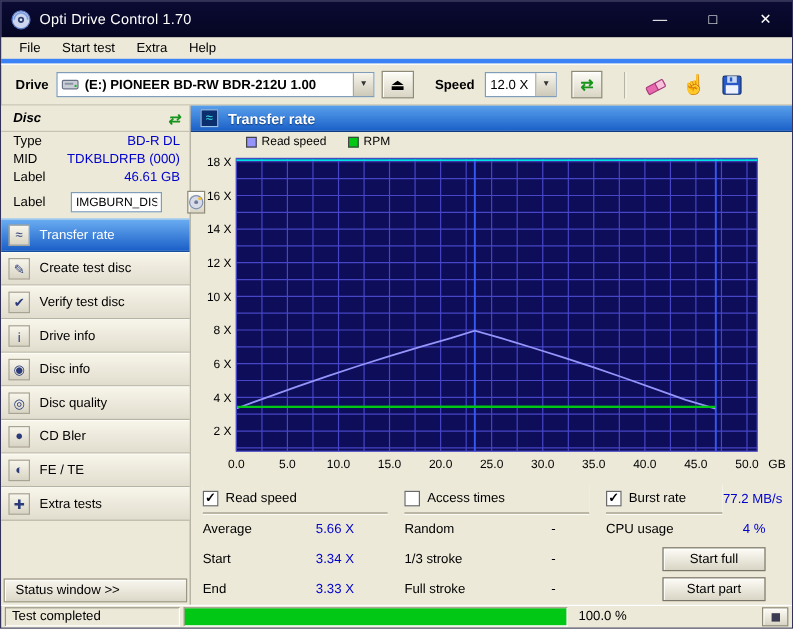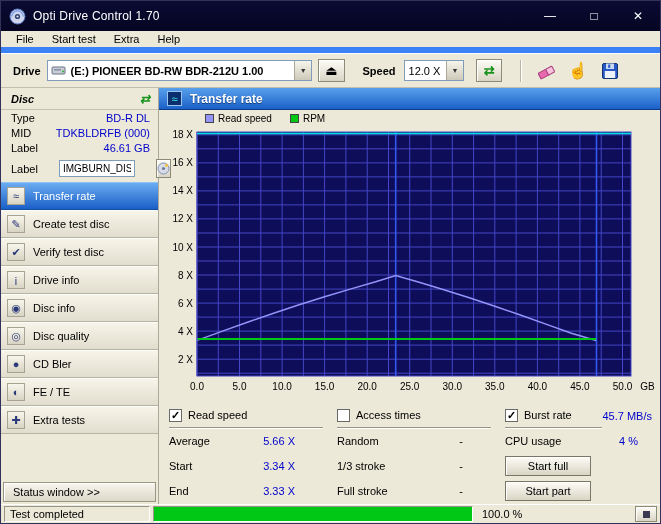--- a/index.html
+++ b/index.html
@@ -8,21 +8,21 @@
   .window { width:661px; height:524px; border:1px solid #32325a; display:flex; flex-direction:column; background:#ece9d8; }
 
   
   .titlebar { height:30px; background:linear-gradient(180deg,#0b0b34,#050522); color:#fff; display:flex; align-items:center; padding-left:8px; flex:none; }
   .app-icon { width:17px; height:17px; margin-right:7px; display:flex; }
   .title-text { font-size:12px; letter-spacing:.2px; }
   .tb-btns { margin-left:auto; display:flex; height:100%; }
   .tb-btn { width:44px; height:100%; display:flex; align-items:center; justify-content:center; font-size:12px; color:#fff; cursor:default; }
 
   
-  .menubar { height:22px; display:flex; align-items:center; padding-left:6px; border-bottom:6px solid #3b82f6; flex:none; }
+  .menubar { height:22px; display:flex; align-items:center; padding-left:6px; border-bottom:4px solid #3b82f6; flex:none; }
   .menu-item { padding:3px 9px; cursor:default; }
 
   
   .toolbar { height:35px; display:flex; align-items:center; gap:6px; padding:0 6px 0 12px; border-top:1px solid #fff; border-bottom:1px solid #c2bead; flex:none; }
   .tool-lbl { font-weight:700; }
   .combo { display:flex; align-items:center; background:#fff; border:1px solid #7f9db9; height:21px; }
   .combo-text { flex:1; padding:0 4px; white-space:nowrap; overflow:hidden; font-size:11px; }
   .combo-arrow { width:17px; height:19px; flex:none; background:linear-gradient(#f7f5ec,#cdc9b9); border-left:1px solid #aca899; display:flex; align-items:center; justify-content:center; font-size:7px; color:#333; }
   .drive-combo { width:272px;font-weight:bold; }
   .speed-combo { width:62px; margin-left:2px; }
@@ -63,21 +63,21 @@
   svg { display:block; font-family:"Liberation Sans",sans-serif; }
 
   
   .stats { flex:1; display:grid; grid-template-columns:168px 168px 1fr; grid-auto-rows:25px; padding:5px 0 0 10px; align-items:center; }
   .scol { display:flex; align-items:center; height:100%; margin-right:14px; }
   .underl { border-bottom:1px solid #999580; box-shadow:0 1px 0 #fff; }
   .cb { width:13px; height:13px; background:#fff; border:1px solid #6a6a6a; display:flex; align-items:center; justify-content:center; font-size:11px; font-weight:700; line-height:11px; margin-right:6px; cursor:default; flex:none; }
   .kv { display:flex; justify-content:space-between; align-items:center; padding-right:28px; }
   .kv.tight { padding-right:8px; }
   .bval { color:#0000cc; }
-  .btn-row { display:flex; justify-content:flex-start; padding-right:8px; }
+  .btn-row { display:flex; justify-content:flex-end; padding-right:8px; }
   .btn { width:86px; height:20px; background:linear-gradient(#fdfcf6,#d9d5c5); border:1px solid #7a7668; box-shadow:inset 1px 1px 0 #fff; font-size:11px; font-family:"Liberation Sans",sans-serif; cursor:default; }
   .burst-head { display:flex; align-items:center; height:100%; margin-right:8px; }
   .burst-left { flex:1; display:flex; align-items:center; height:100%; border-bottom:1px solid #999580; box-shadow:0 1px 0 #fff; }
 
   
   .statusbar { height:19px; flex:none; display:flex; align-items:center; gap:3px; padding:1px 3px; border-top:1px solid #fff; }
   .sb-text { width:146px; height:16px; line-height:14px; padding-left:5px; border:1px solid; border-color:#9a9687 #fff #fff #9a9687; }
   .sb-progress { width:320px; height:16px; border:1px solid; border-color:#9a9687 #fff #fff #9a9687; background:#e4e1d2; }
   .sb-fill { height:100%; }
   .sb-pct { width:52px; padding-left:6px; }
@@ -332,21 +332,21 @@
             </span>
           <span>Access times</span>
         </div>
         <div class="burst-head">
           <span class="burst-left">
             <span class="cb">
                 <span>✓</span>
               </span>
             <span>Burst rate</span>
           </span>
-          <span class="bval">45.7 MB/s</span>
+          <span class="bval">77.2 MB/s</span>
         </div>
 
         <div class="scol kv">
           <span>Average</span>
           <span class="bval">5.66 X</span>
         </div>
         <div class="scol kv">
           <span>Random</span>
           <span>-</span>
         </div>

